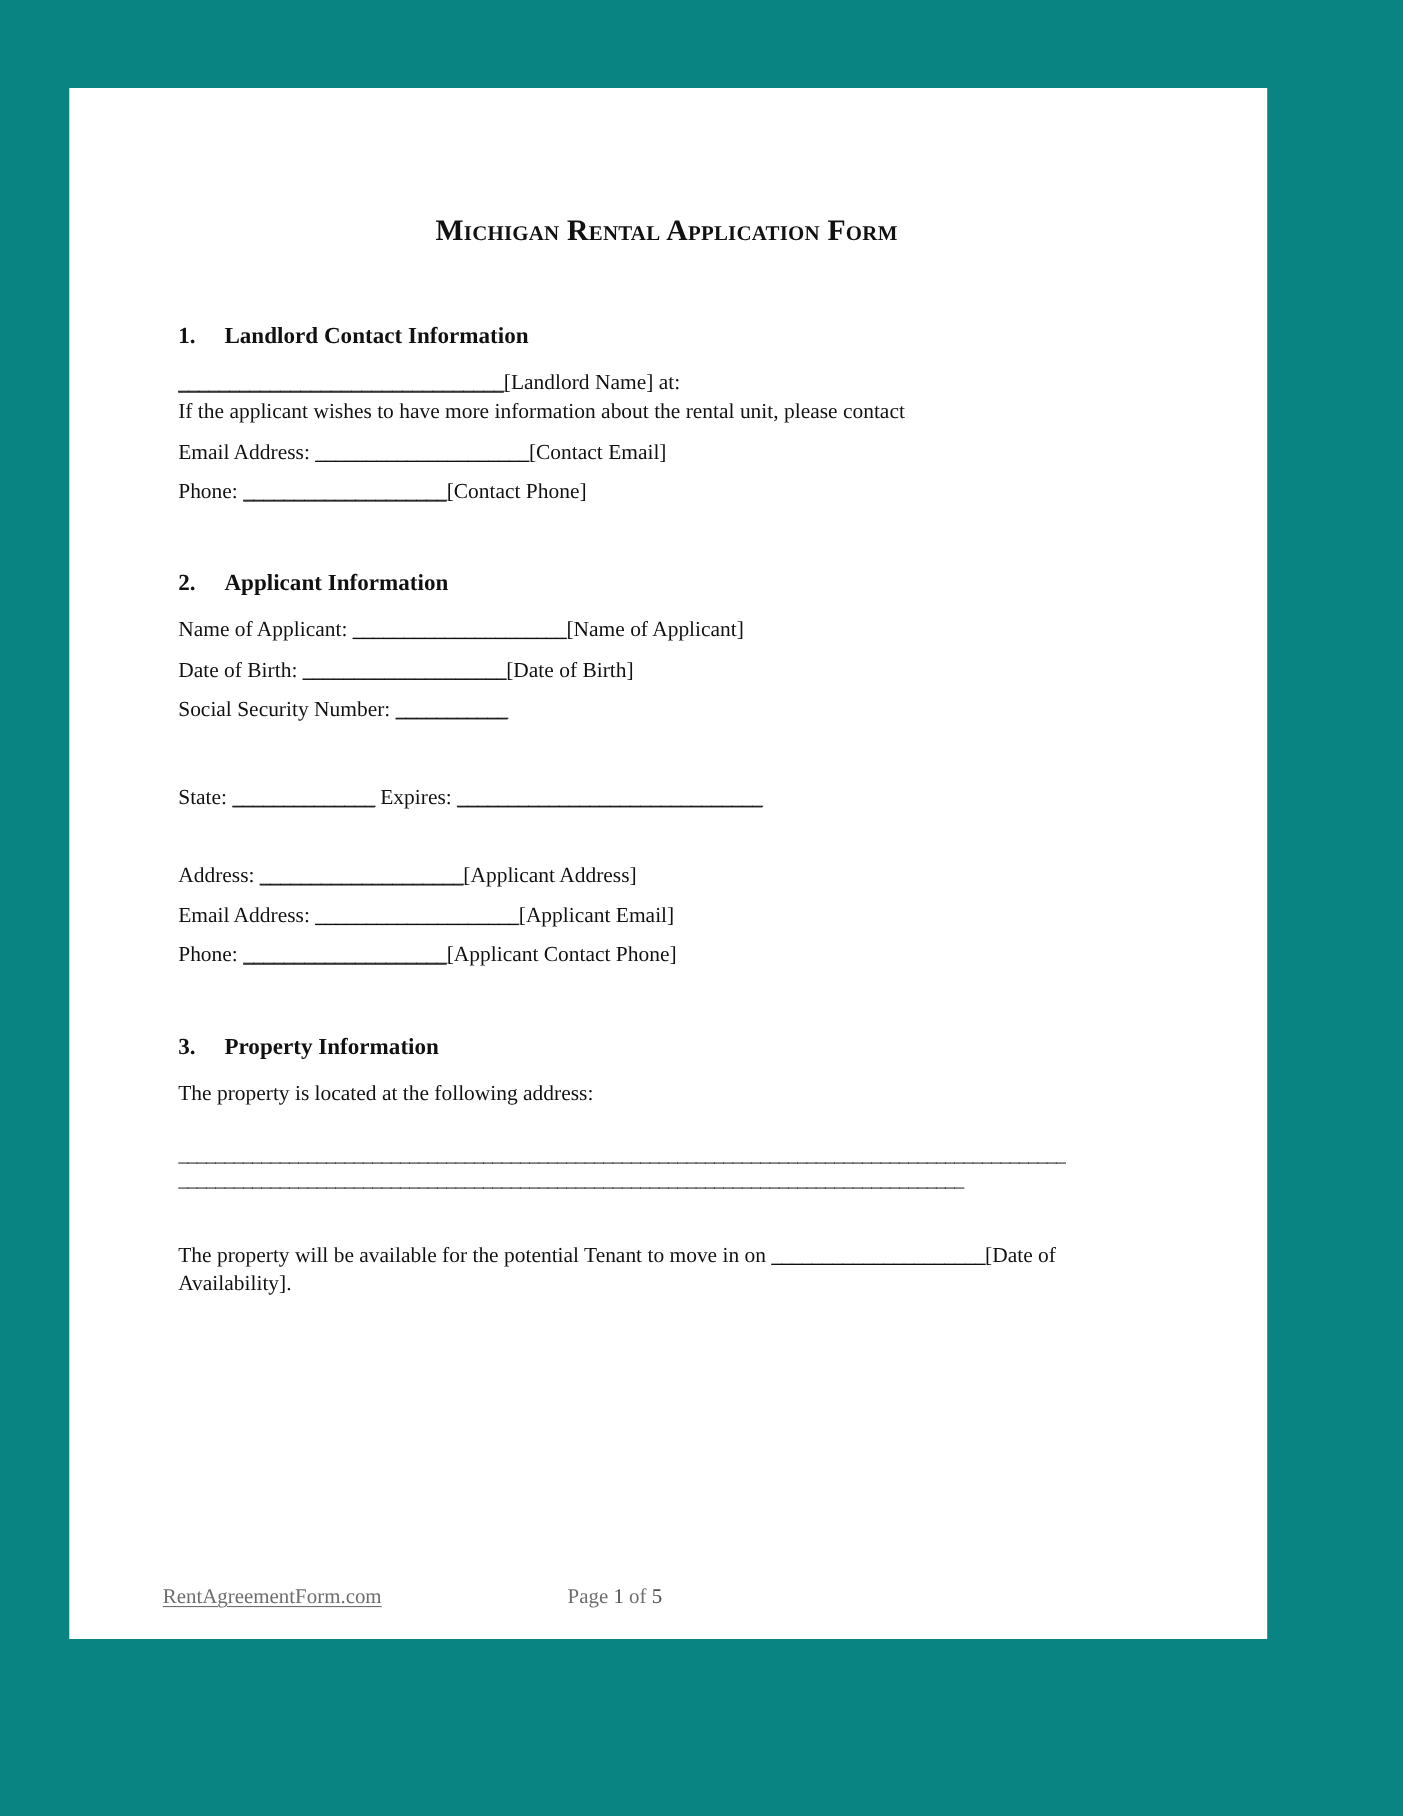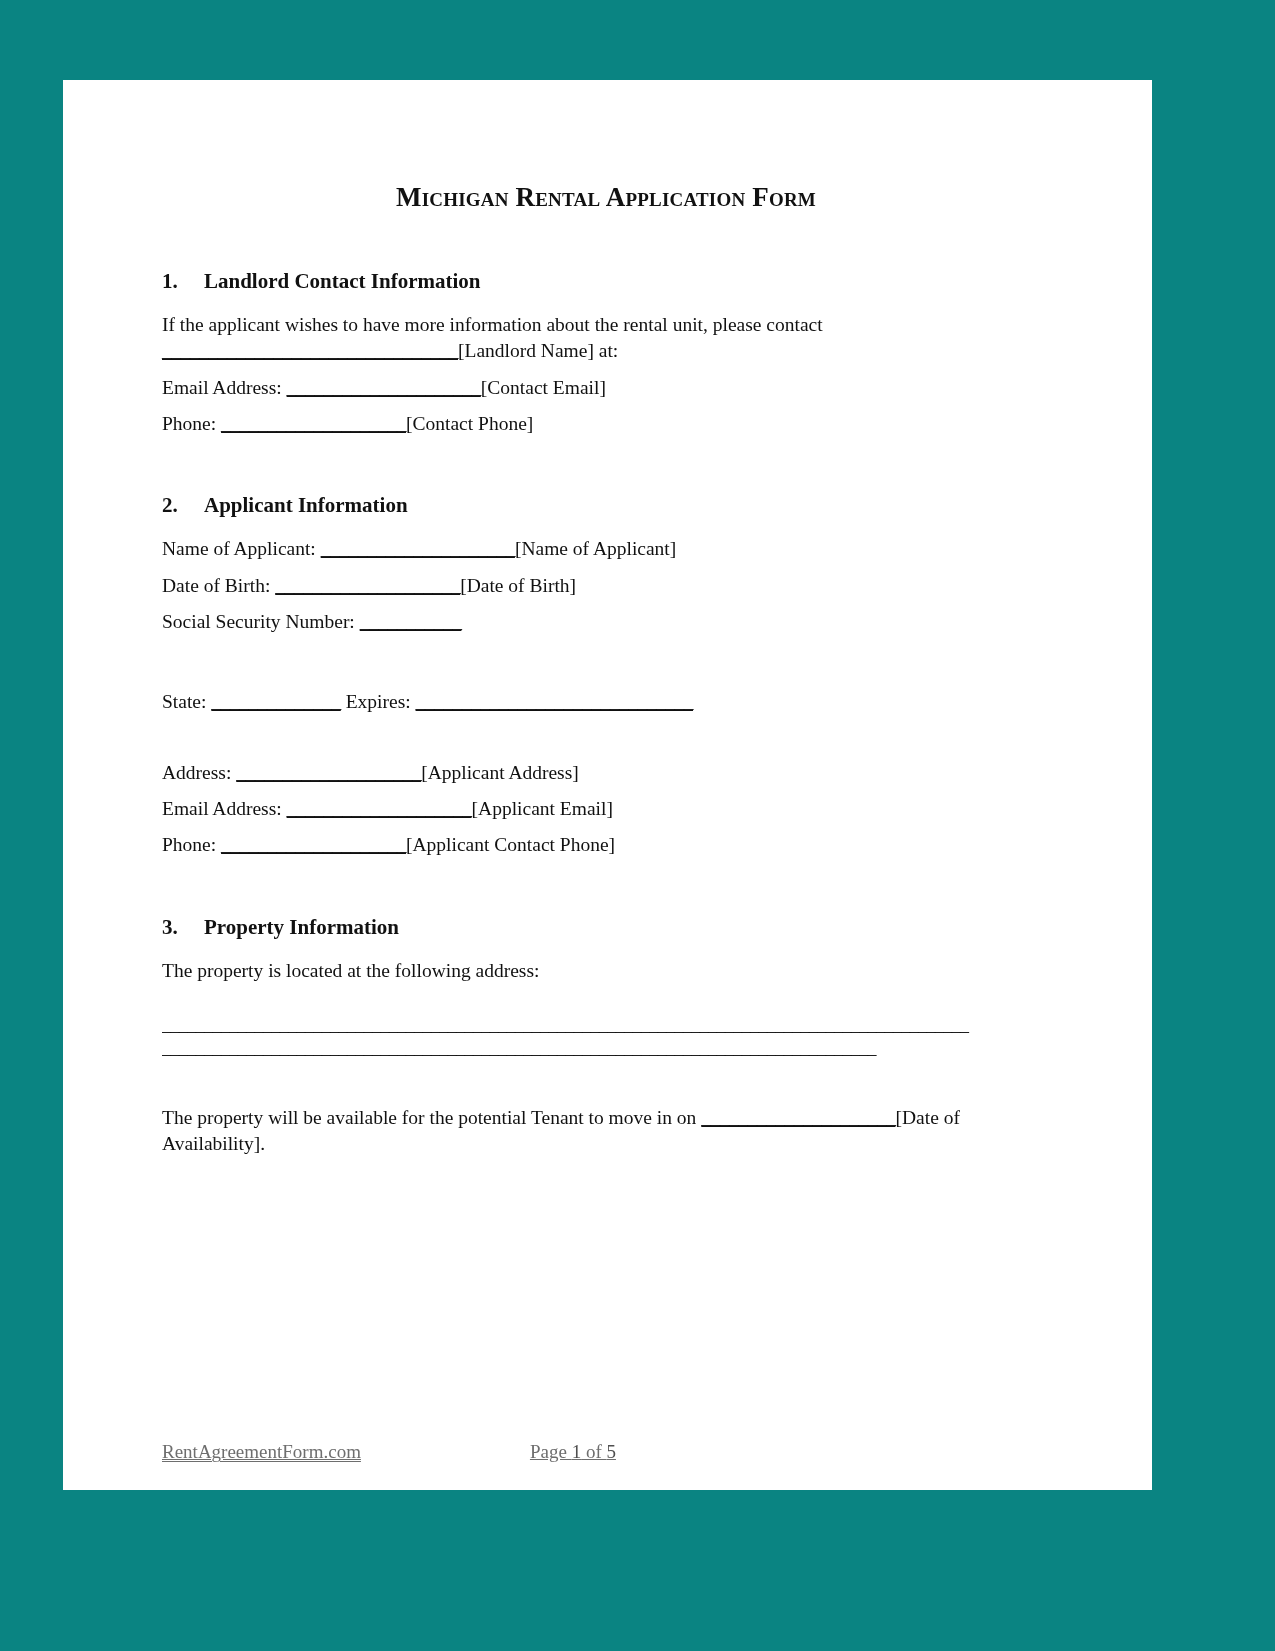--- a/index.html
+++ b/index.html
@@ -31,21 +31,21 @@
     height: 100%;
   }
 
   .doc-title {
     text-align: center;
     font-size: 27px;
     font-weight: bold;
     font-variant: small-caps;
     letter-spacing: 0.2px;
     color: #111111;
-    margin: 0;
+    margin: 12px;
     padding-top: 103px;
     line-height: 1.1;
   }
 
   .section-heading {
     font-size: 21px;
     font-weight: bold;
     color: #111111;
     margin: 0;
     line-height: 1.2;
@@ -83,28 +83,27 @@
   }
 
   .sp-xs { height: 10px; }
   .sp-s  { height: 18px; }
   .sp-m  { height: 30px; }
   .sp-l  { height: 44px; }
   .sp-xl { height: 56px; }
 
   .footer-row {
     position: absolute;
-    left: 99px;
+    left: 85px;
     top: 1320px;
     width: 888px;
     display: flex;
     align-items: baseline;
     font-size: 19px;
     color: #6e6e6e;
-    text-decoration: underline;
   }
   .footer-link {
     text-decoration: underline;
     text-decoration-thickness: 1px;
     text-underline-offset: 3px;
     color: #6e6e6e;
     flex: 0 0 auto;
   }
   .footer-page {
     flex: 0 0 auto;
@@ -124,22 +123,22 @@
     <h1 class="doc-title">Michigan Rental Application Form</h1>
 
     <div class="sp-xl"></div>
 
     <div class="section-heading">
       <span class="section-num">1.</span>
       <span class="section-title">Landlord Contact Information</span>
     </div>
     <div class="sp-s"></div>
 
+    <p class="body-line"><span class="blank">________________________________</span><span>[Landlord Name] at:</span></p>
     <p class="body-line"><span>If the applicant wishes to have more information about the rental unit, please contact</span></p>
-    <p class="body-line"><span class="blank">________________________________</span><span>[Landlord Name] at:</span></p>
     <div class="sp-xs"></div>
     <p class="body-line"><span>Email Address: </span><span class="blank">_____________________</span><span>[Contact Email]</span></p>
     <div class="sp-xs"></div>
     <p class="body-line"><span>Phone: </span><span class="blank">____________________</span><span>[Contact Phone]</span></p>
 
     <div class="sp-xl"></div>
 
     <div class="section-heading">
       <span class="section-num">2.</span>
       <span class="section-title">Applicant Information</span>

